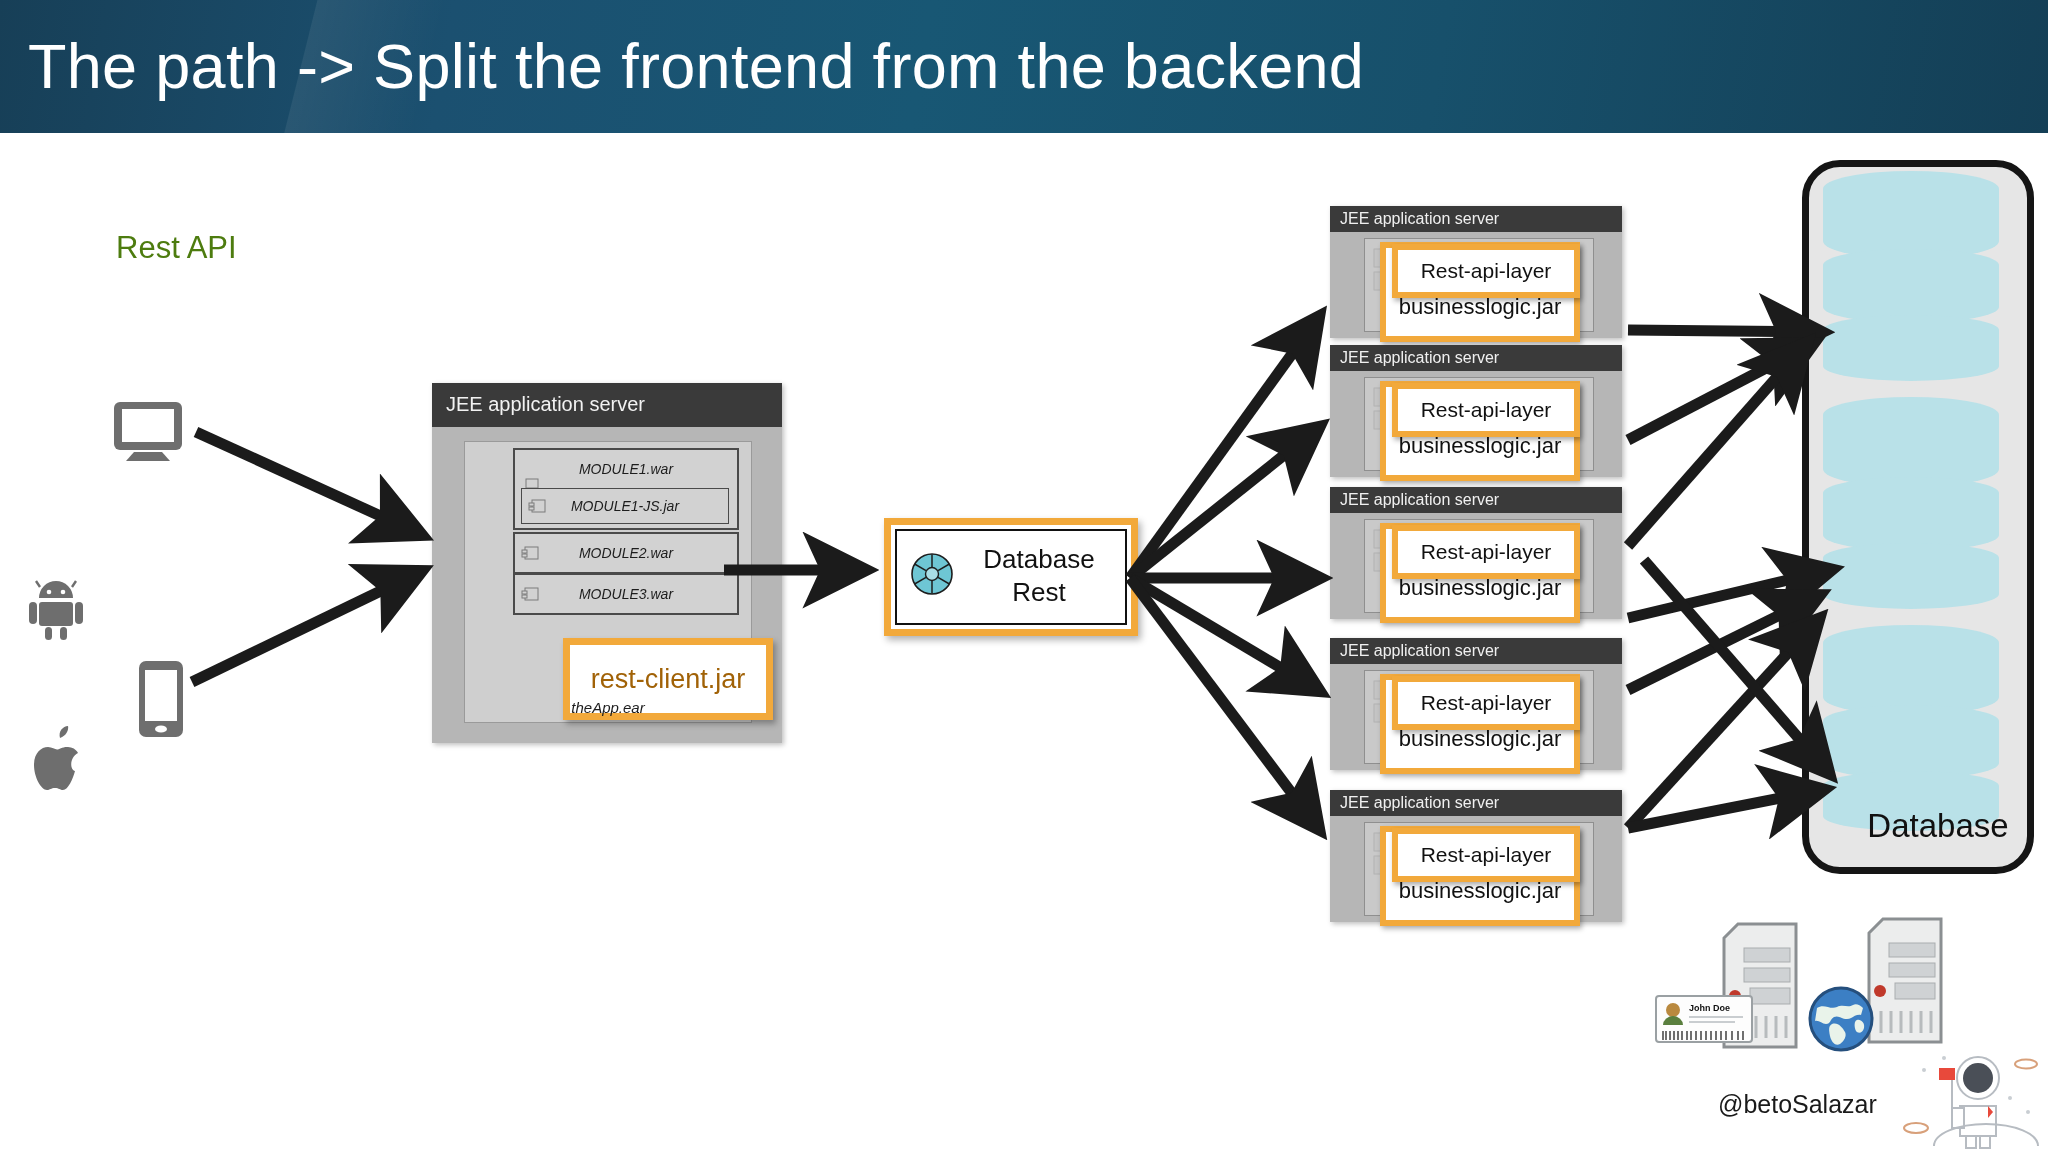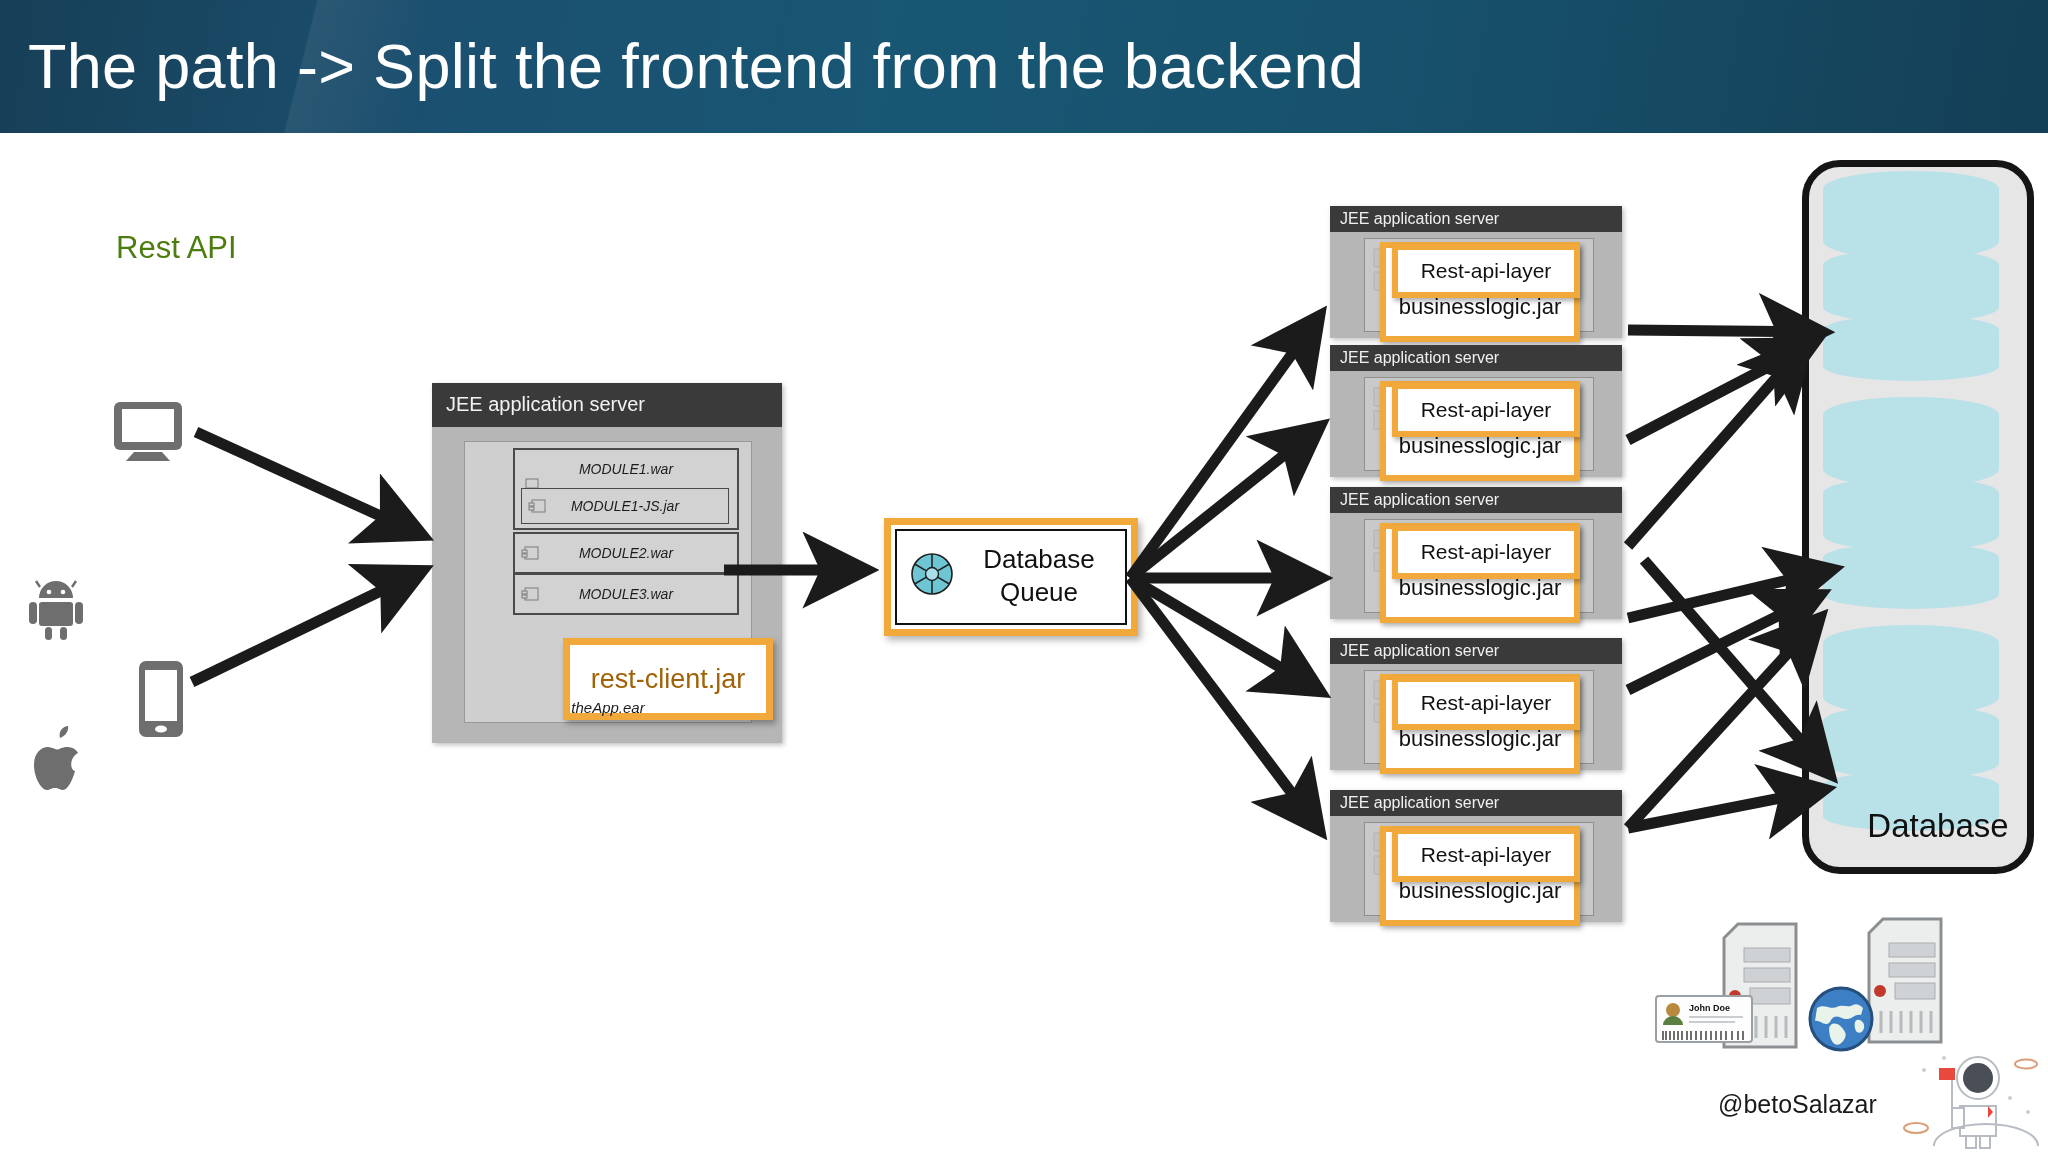--- a/index.html
+++ b/index.html
@@ -187,21 +187,21 @@
           <line x1="21" y1="1.6" x2="21" y2="14.5"></line>
           <line x1="21" y1="27.5" x2="21" y2="40.4"></line>
           <line x1="3.6" y1="11" x2="15" y2="17.6"></line>
           <line x1="27" y1="24.4" x2="38.4" y2="31"></line>
           <line x1="3.6" y1="31" x2="15" y2="24.4"></line>
           <line x1="27" y1="17.6" x2="38.4" y2="11"></line>
         </g>
       </svg>
       <div id="mqText">
         <div>Database</div>
-        <div>Queue</div>
+        <div>Rest</div>
       </div>
     </div>
   </div>
 
   <div class="be" style="top:206px">
     <div class="bar">
       <span>JEE application server</span>
       </div>
     <div class="ear"></div>
     <svg class="conn" viewBox="0 0 26 50">

